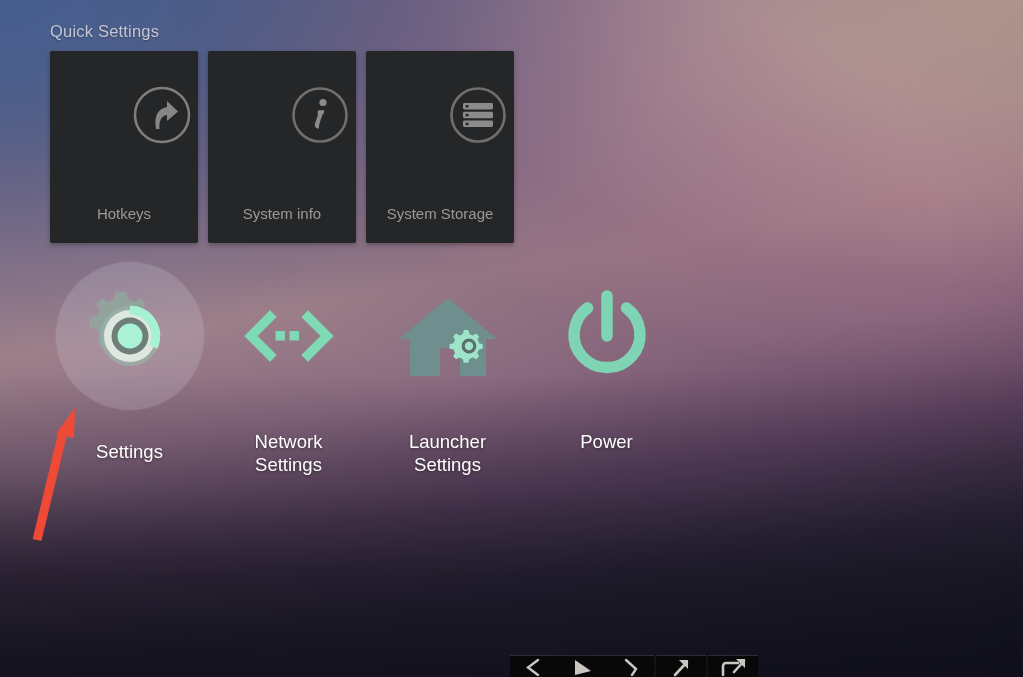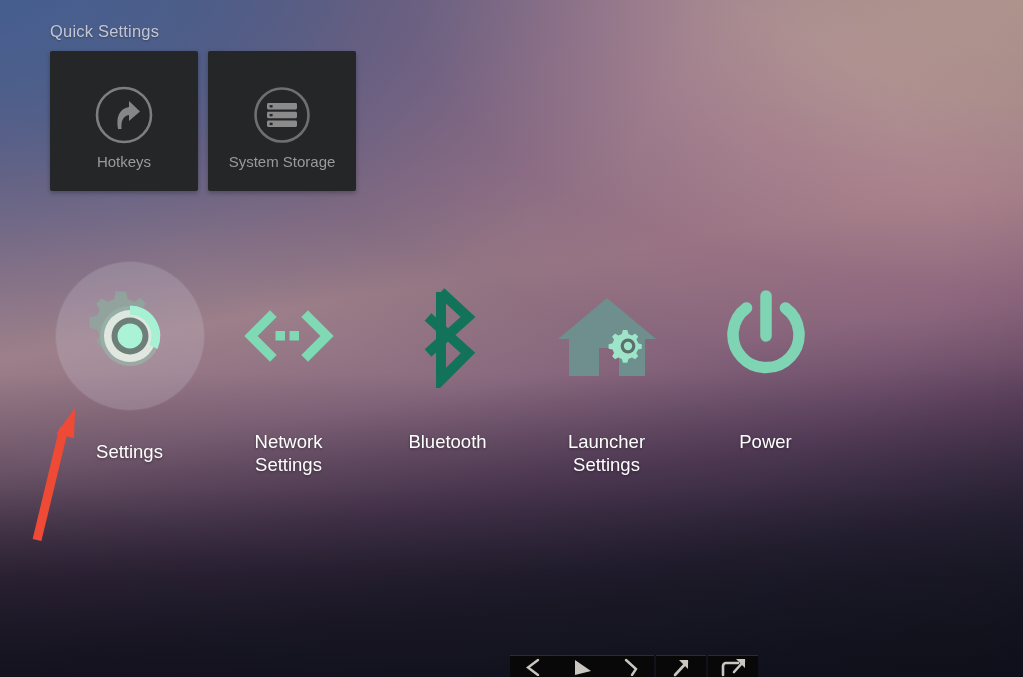--- a/index.html
+++ b/index.html
@@ -71,27 +71,27 @@
   }
   #quick-settings-title {
     font-size:16.5px;
     color:#c3c6d2;
     letter-spacing:0.2px;
     margin-bottom:10px;
     text-shadow:0 1px 2px rgba(0,0,0,0.30);
   }
   #quick-tiles { display:flex; gap:10px; }
   .tile {
-    width:148px; height:140px;
+    width:148px; height:192px;
     background:#242628;
     border-radius:2px;
     position:relative;
     box-shadow:0 2px 5px rgba(0,0,0,0.28);
     display:flex; flex-direction:column;
-    align-items:center;
+    align-items:flex-end;
   }
   .tile-icon {
     margin-top:28px;
     width:72px; height:72px;
     display:flex; align-items:center; justify-content:center;
   }
   .tile-label {
     position:absolute;
     bottom:21px; left:0; right:0;
     text-align:center;
@@ -183,20 +183,32 @@
             <circle cx="32" cy="32" r="27" fill="none" stroke="#7e7e7e" stroke-width="2.6"></circle>
             <path d="M26 46 C24 34 27 26 37 24 L37 18 L48 28.5 L37 38 L37 32
                      C31 33 29 38 29.5 46 Z" fill="#868686"></path>
           </svg>
         </div>
         <div class="tile-label">Hotkeys</div>
       </div>
 
 
 
+      <div class="tile">
+        <div class="tile-icon">
+          <svg width="64" height="64" viewBox="0 0 64 64">
+            <circle cx="32" cy="32" r="26.5" fill="none" stroke="#6f6f6f" stroke-width="2.6"></circle>
+            <circle cx="35" cy="19.5" r="3.6" fill="#8b8b8b"></circle>
+            <path d="M36 27.5 C33 36 30.5 42 31 45.5 C27 45.5 26 43 27.5 39
+                     C29 35 31 30 30 27.5 Z" fill="#8b8b8b"></path>
+            <path d="M30 27.5 L36.5 27.5 L35.5 31 L29.5 31 Z" fill="#8b8b8b"></path>
+          </svg>
+        </div>
+        <div class="tile-label">System info</div>
+      </div>
 
       <div class="tile">
         <div class="tile-icon">
           <svg width="64" height="64" viewBox="0 0 64 64">
             <circle cx="32" cy="32" r="26.5" fill="none" stroke="#6f6f6f" stroke-width="2.6"></circle>
             <rect x="17" y="20" width="30" height="6.4" rx="1.4" fill="#8b8b8b"></rect>
             <rect x="17" y="28.8" width="30" height="6.4" rx="1.4" fill="#8b8b8b"></rect>
             <rect x="17" y="37.6" width="30" height="6.4" rx="1.4" fill="#8b8b8b"></rect>
             <rect x="19.6" y="22.1" width="3" height="2.4" fill="#242628"></rect>
             <rect x="19.6" y="30.9" width="3" height="2.4" fill="#242628"></rect>
@@ -242,29 +254,20 @@
           <rect x="38.5" y="47" width="9.5" height="9.5" fill="#7fd9b5"></rect>
           <rect x="52.5" y="47" width="9.5" height="9.5" fill="#7fd9b5"></rect>
           <rect x="66.5" y="47" width="9.5" height="9.5" fill="#7fd9b5" opacity="0"></rect>
           <rect x="24.5" y="47" width="9.5" height="9.5" fill="#7fd9b5" opacity="0"></rect>
         </svg>
       </div>
       <div class="app-label">Network
 Settings</div>
     </div>
 
-    <div class="app">
-      <div class="app-icon-wrap">
-        <svg width="104" height="104" viewBox="0 0 104 104">
-          <path d="M45 8 L45 96 L72 69 L32 33
-                   M32 69 L72 33 L45 8" fill="none" stroke="#13735a" stroke-width="10" stroke-linejoin="miter" stroke-linecap="butt"></path>
-        </svg>
-      </div>
-      <div class="app-label">Bluetooth</div>
-    </div>
 
     <div class="app">
       <div class="app-icon-wrap">
         <svg width="110" height="104" viewBox="0 0 110 104">
           <path d="M55 14 L104 55 L93 55 L93 92 L67 92 L67 64 L47 64 L47 92 L17 92 L17 55 L6 55 Z" fill="#6e8f8d"></path>
           <g transform="translate(76,62)">
             <path d="M16 0 L20.5 2 L24.5 -0.8 L28.5 3.2 L26 7.5 L28 11.8 L33 13 L33 18.8
                      L28 20 L26 24.2 L28.5 28.5 L24.5 32.5 L20.5 30 L16 32 L14.5 37 L8.8 37
                      L7.5 32 L3 30 L-1.2 32.5 L-5 28.5 L-2.5 24.2 L-4.5 20 L-9.5 18.8
                      L-9.5 13 L-4.5 11.8 L-2.5 7.5 L-5 3.2 L-1.2 -0.8 L3 2 L7.5 0 L8.8 -5 L14.5 -5 Z" fill="#9de4c8" transform="translate(-12,-12) scale(0.78)"></path>

